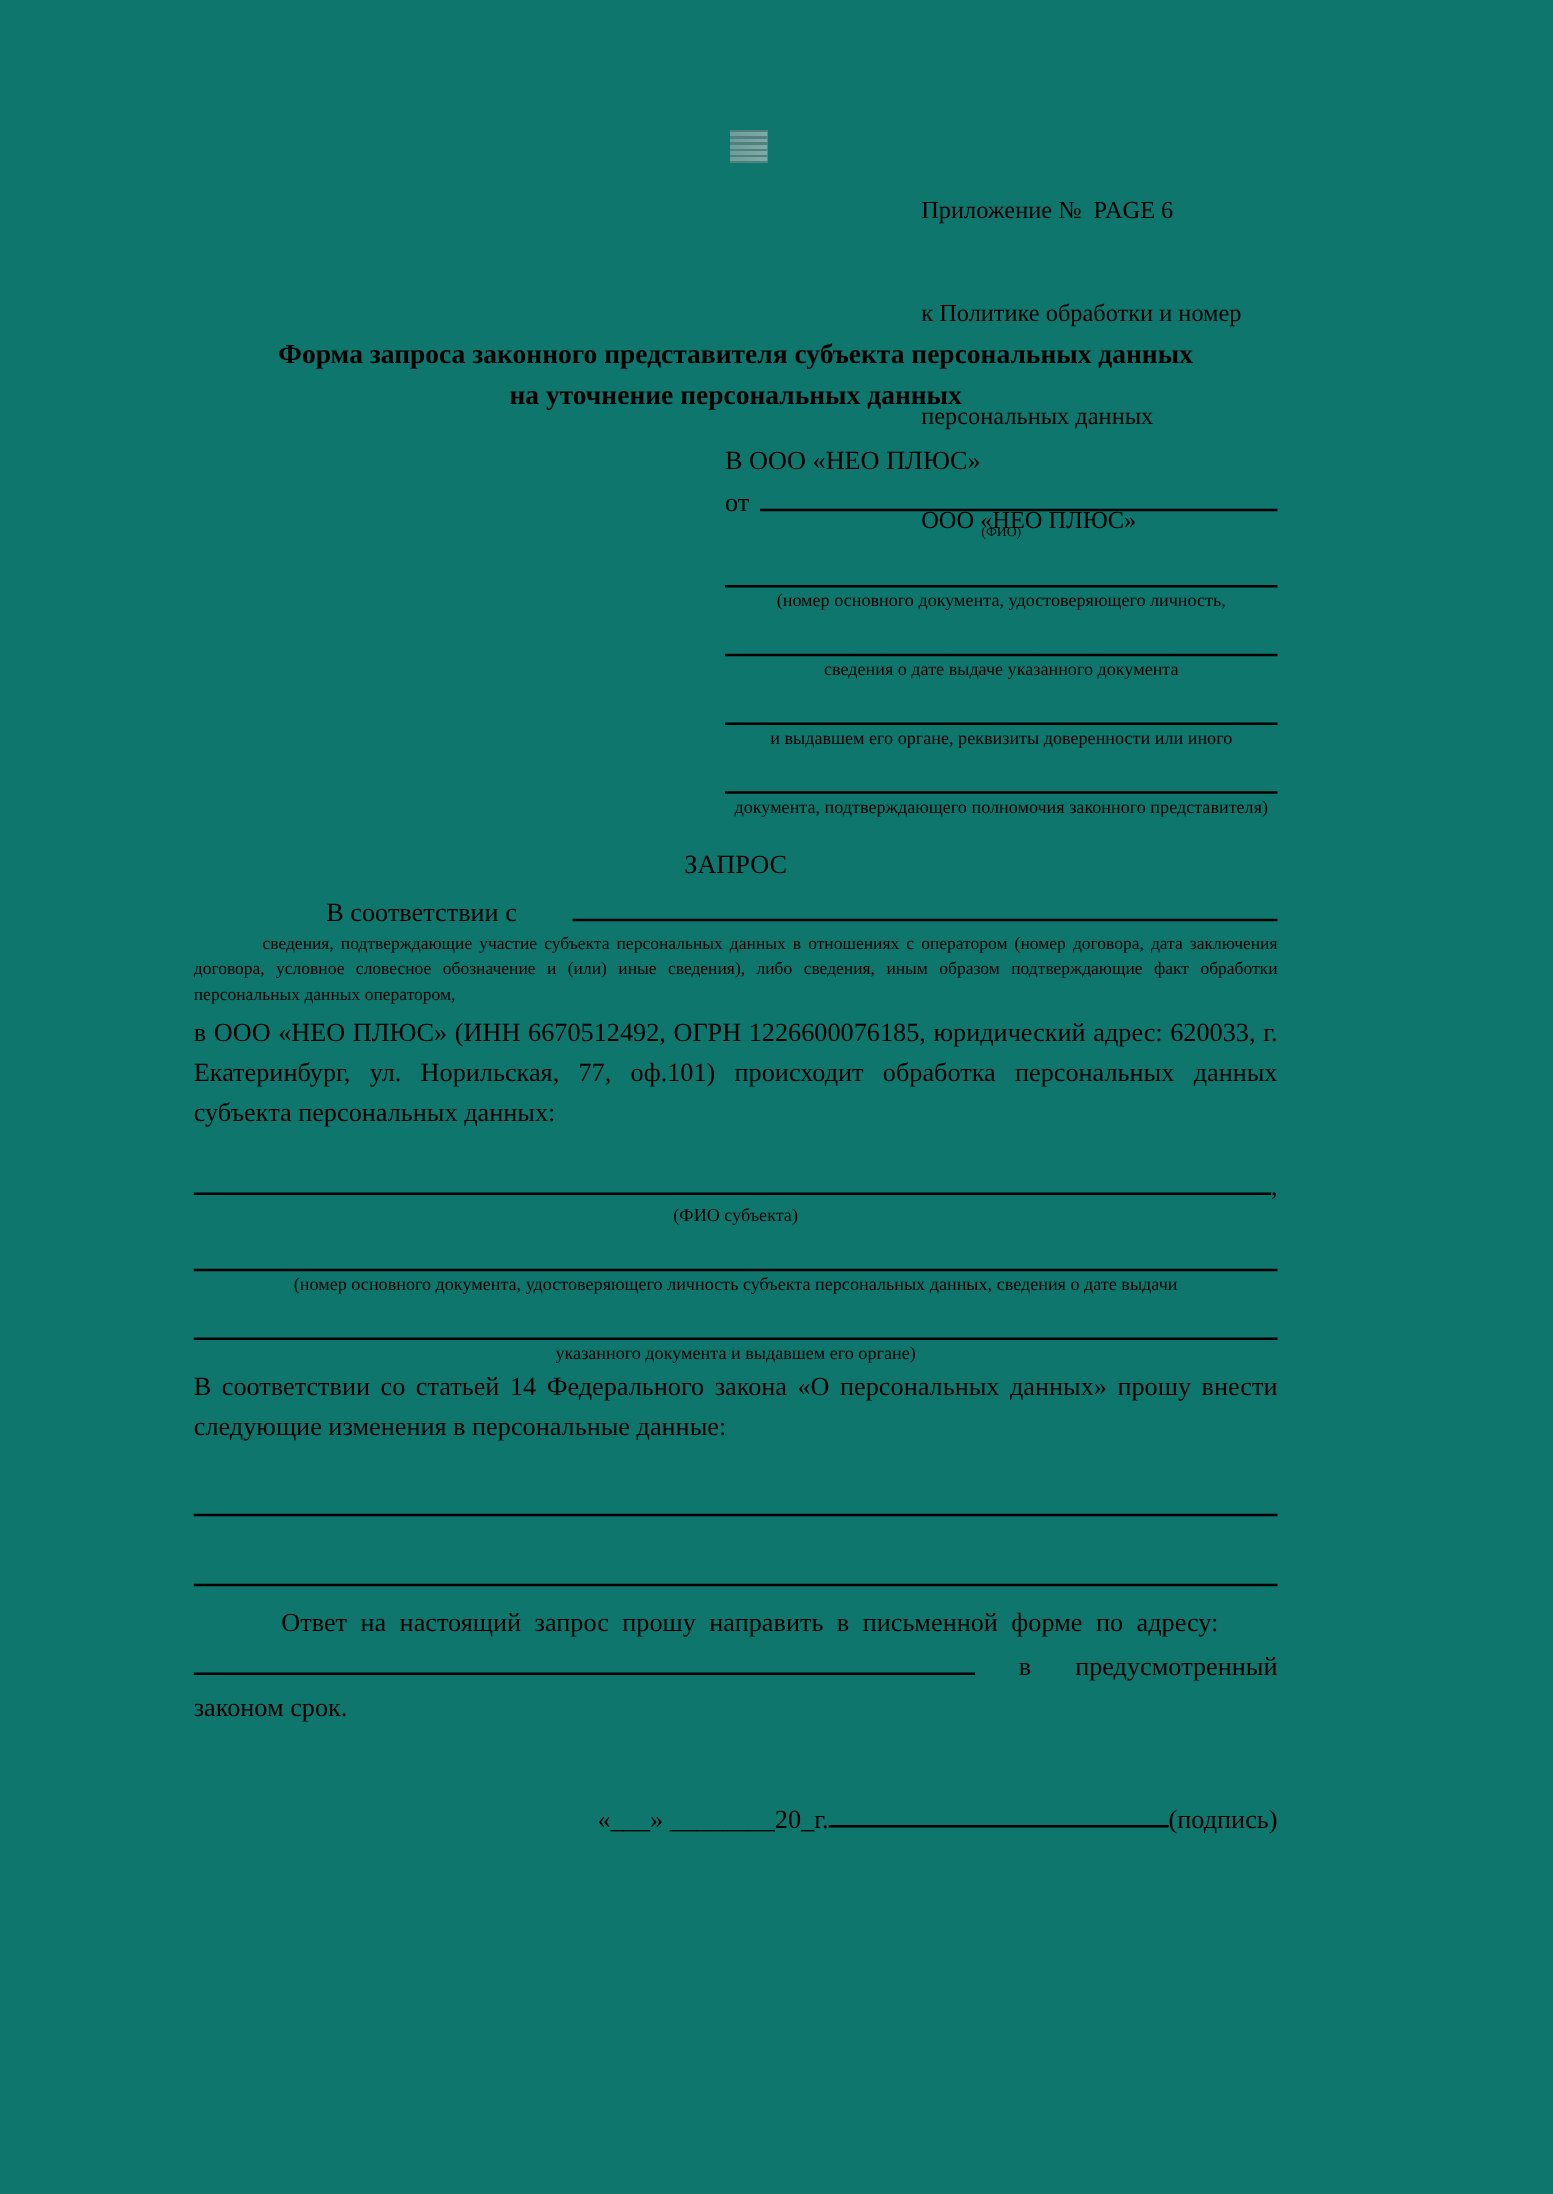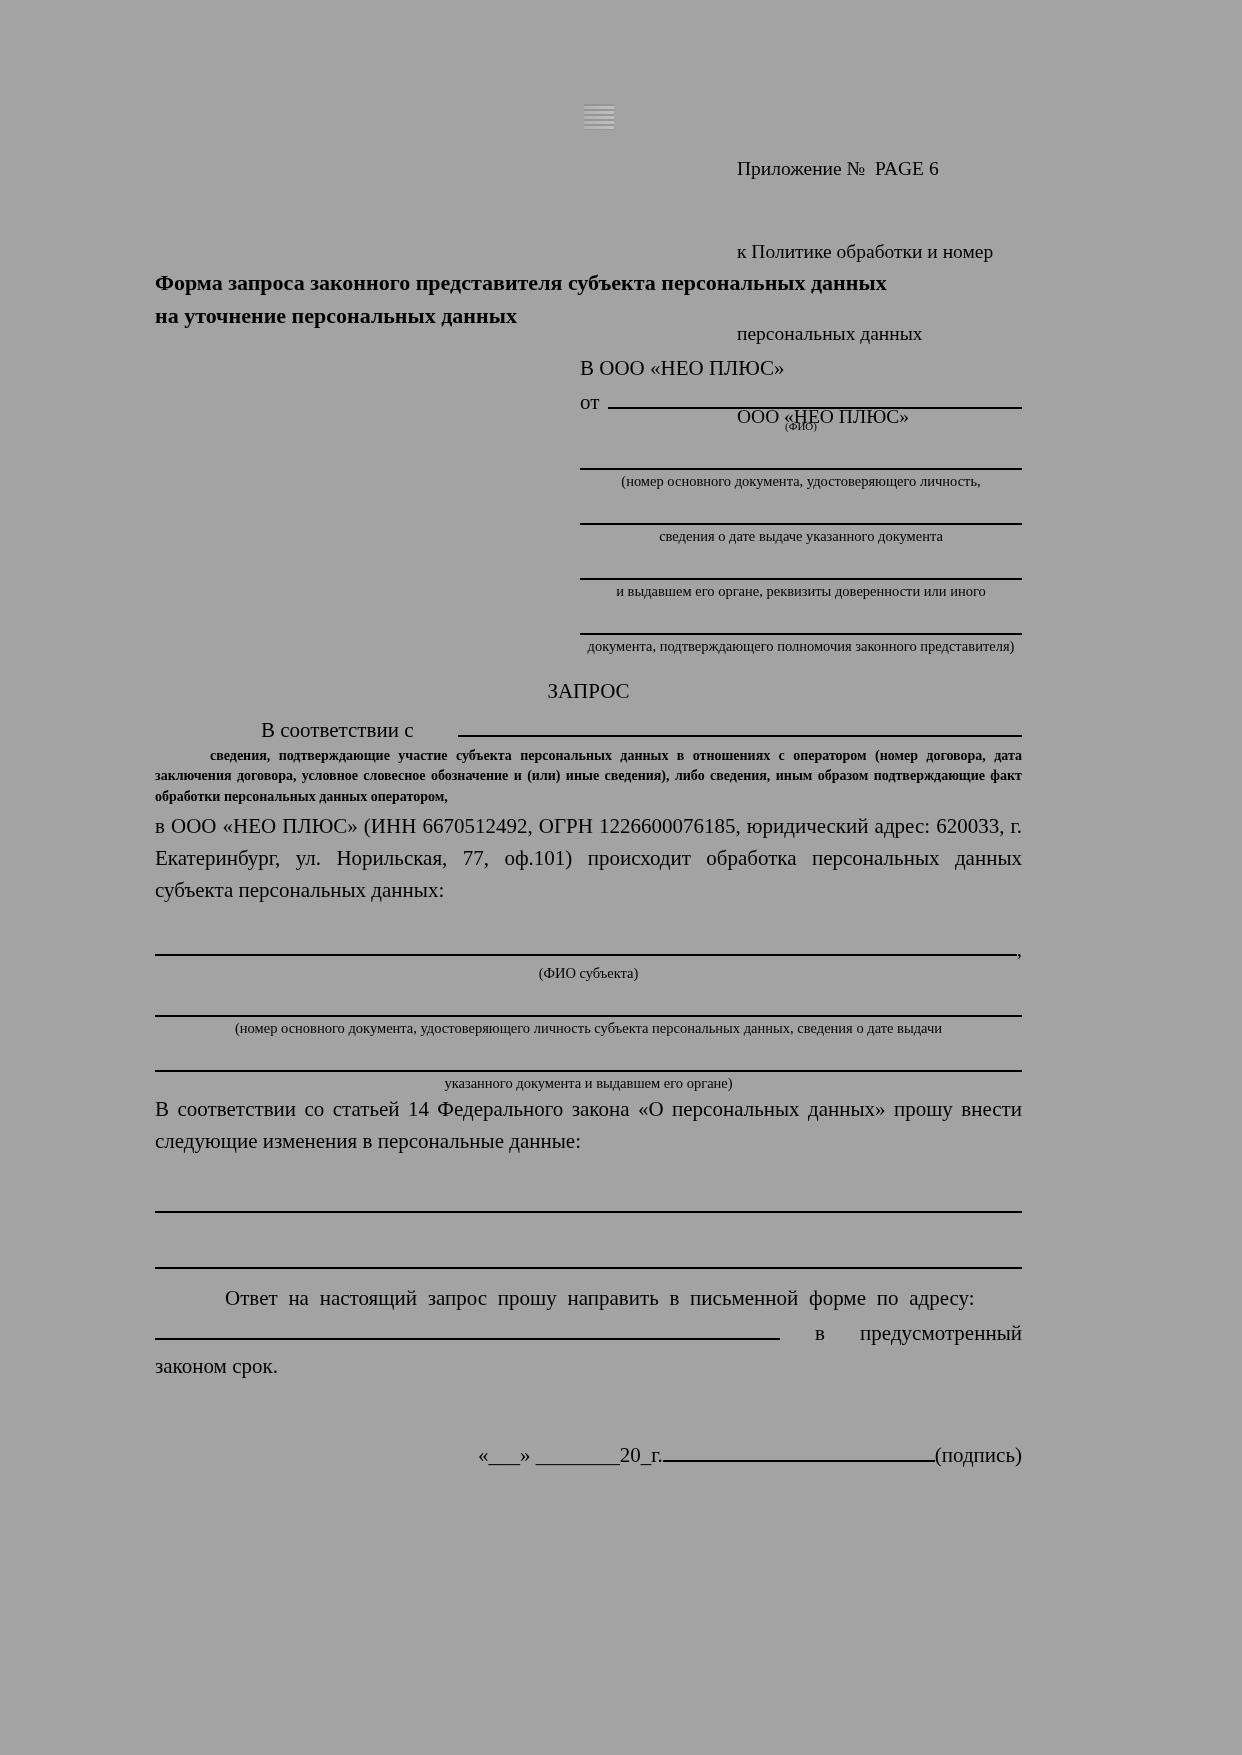--- a/index.html
+++ b/index.html
@@ -1,19 +1,19 @@
 <!DOCTYPE html>
 <html><head>
 <meta charset="utf-8">
 <style>
   html,body { margin:0; padding:0; background:#ffffff; }
   .page {
     position:relative;
     width:1242px; height:1755px;
-    background:#a3a3a3;
+    background:#0f766e;
     color:#000;
     font-family:"Liberation Serif","DejaVu Serif",serif;
     overflow:hidden;
   }
 
   
   .appendix {
     position:absolute; left:737px; top:100px;
     font-size:19.5px; line-height:27.5px;
     white-space:pre-wrap;
@@ -25,42 +25,42 @@
     width:30px; height:26px;
     background:
       repeating-linear-gradient(180deg, #8a8a8a 0 2px, transparent 2px 5px),
       linear-gradient(90deg, #bdbdbd, #d8d8d8);
     opacity:.55;
     filter:blur(.5px);
   }
 
   .content { position:absolute; left:155px; top:266px; width:867px; }
 
-  .title { text-align:left; font-weight:bold; font-size:22px; line-height:33px; }
+  .title { text-align:center; font-weight:bold; font-size:22px; line-height:33px; }
 
   .recipient { margin-left:425px; margin-top:22px; }
   .to-line { font-size:21px; line-height:28px; }
   .flex-base { display:flex; align-items:baseline; }
   .from-row { font-size:21px; margin-top:4px; }
   .from-row .uline { margin-left:9px; }
   .uline { flex:1 1 auto; height:1em; border-bottom:2px solid #000; }
   .cap { text-align:center; font-size:11px; line-height:18px; margin-top:2px; }
   .cap-sm { font-size:14.5px; }
   .fill { border-bottom:2px solid #000; height:24px; }
   .fill.mt { margin-top:9px; }
 
   .zapros { text-align:center; font-size:21px; margin-top:24px; }
 
   .intro-row { font-size:21px; margin-top:10px;gap:36px; }
   .intro-row .indent { width:70px; flex:0 0 auto; }
   .intro-row .uline { margin-left:8px; }
 
   .fineprint {
     font-size:14px; line-height:1.45;
-    text-align:justify; text-indent:55px; margin-top:3px;font-weight:bold;
+    text-align:justify; text-indent:55px; margin-top:3px;
   }
 
   .bodytext { font-size:21px; line-height:1.52; text-align:justify; }
   .op-par { margin-top:4px; }
 
   .fio-row { font-size:21px; margin-top:26px; }
 
   .article-par { margin-top:2px; }
 
   .blankline { margin-top:30px; }

